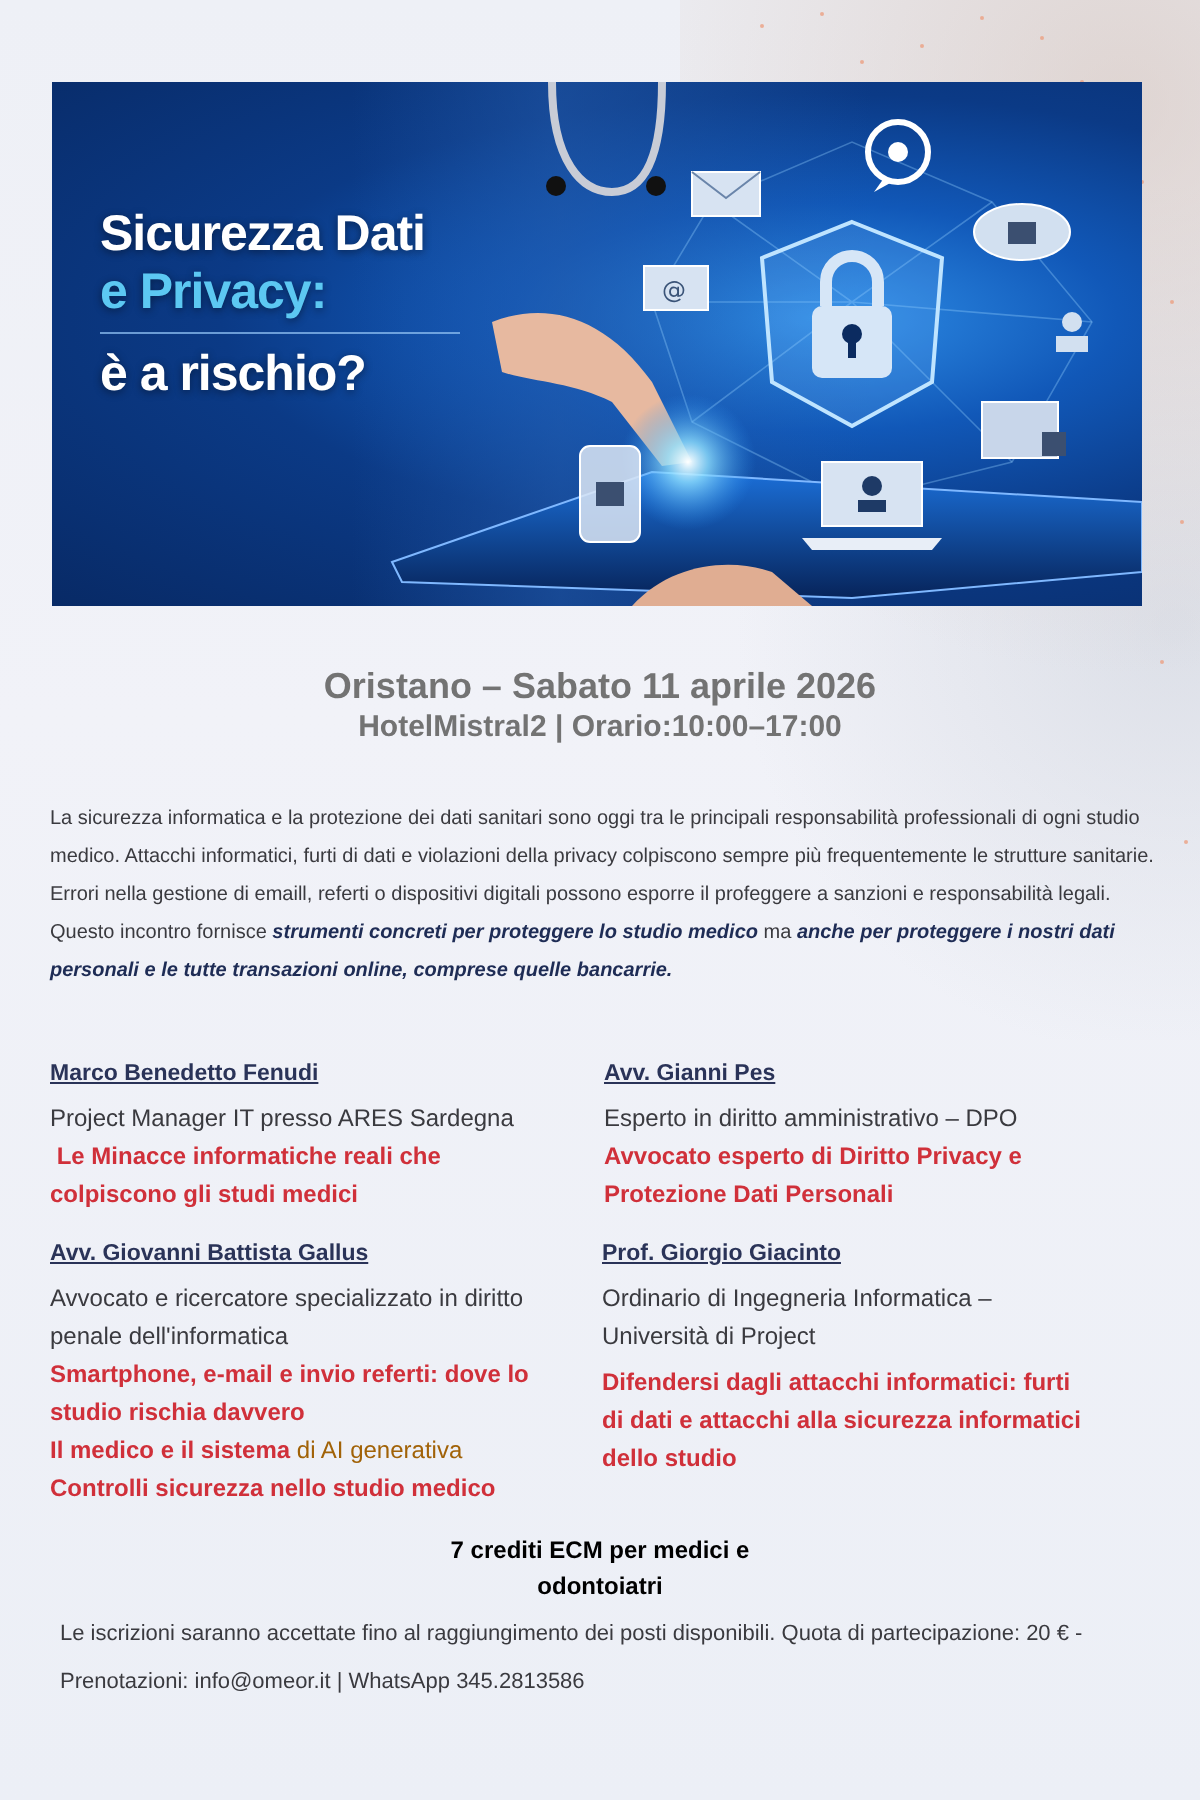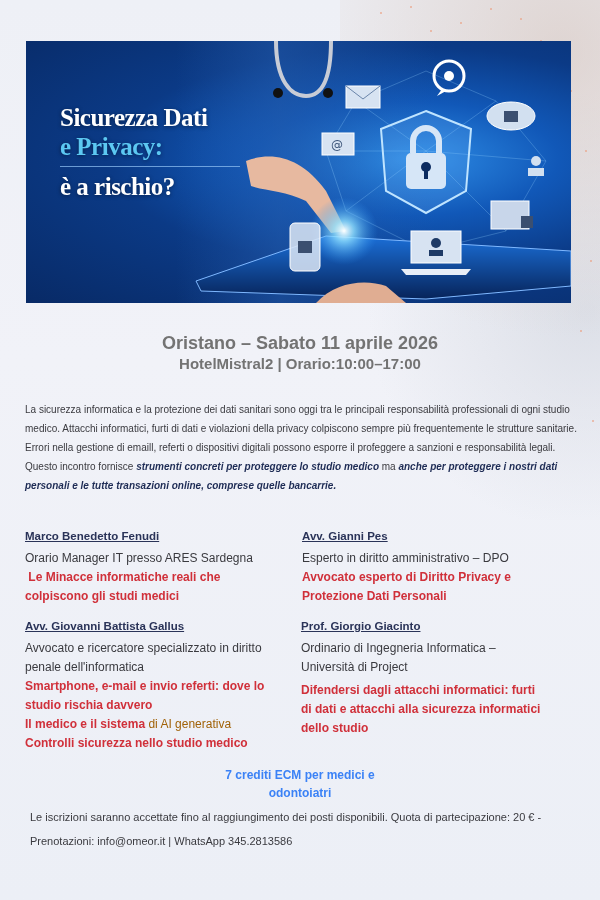--- a/index.html
+++ b/index.html
@@ -25,22 +25,22 @@
     position: absolute; left: 26px; top: 41px; width: 545px; height: 262px;
     background: radial-gradient(ellipse at 70% 45%, #2f8fe8 0%, #1158b8 28%, #0b3a86 55%, #082a66 100%);
     overflow: hidden;
   }
   .hero .scrub {
     position: absolute; left: 150px; top: 0; width: 260px; height: 262px;
     background: linear-gradient(90deg, rgba(20,70,150,0) 0%, rgba(35,90,170,0.55) 40%, rgba(20,70,150,0) 100%);
   }
   .hero .scene { position: absolute; left: 0; top: 0; }
   .hero-title {
-    position: absolute; left: 34px; top: 62px; color: #fff;
-    font-family: Liberation Serif, serif; font-weight: bold;
+    position: absolute; left: 24px; top: 62px; color: #fff;
+    font-family: Liberation Sans, sans-serif; font-weight: bold;
     font-size: 25px; line-height: 29px; letter-spacing: -0.5px;
     text-shadow: 0 1px 4px rgba(0,0,0,0.45);
   }
   .hero-title .accent { color: #5cc8f2; }
   .hero-rule { width: 180px; height: 1px; background: rgba(140,190,240,0.75); margin: 5px 0 6px; }
   .hero-sub { font-weight: normal; font-size: 24px; line-height: 27px; }
   .hero-sub2 { font-size: 25px; line-height: 28px; }
 
   .event-line {
     position: absolute; left: 0; width: 600px; text-align: center;
@@ -59,21 +59,21 @@
   .speaker .name {
     font-weight: bold; color: #2a3358; text-decoration: underline; font-size: 11.5px;
     margin-bottom: 3px; display: inline-block;
   }
   .speaker .role { color: #3a3a3f; }
   .speaker .topic { color: #d0303a; font-weight: bold; }
   .speaker .topic .plain { color: #a16207; font-weight: normal; }
 
   .ecm {
     position: absolute; left: 0; width: 600px; text-align: center; top: 766px;
-    color: #3b82f6; font-weight: bold; font-size: 12px; line-height: 18px;
+    color: #000000; font-weight: bold; font-size: 12px; line-height: 18px;
   }
   .footer {
     position: absolute; left: 30px; width: 540px; top: 805px; text-align: left;
     color: #3a3a3f; font-size: 11px; line-height: 24px;
   }
 </style>
 </head>
 <body>
 
 <div class="sparkle">
@@ -181,21 +181,21 @@
   </div>
 </div>
 
 <div class="event-line event-date">Oristano – Sabato 11 aprile 2026</div>
 <div class="event-line event-venue">HotelMistral2 | Orario:10:00–17:00</div>
 
 <p class="intro"><span>La sicurezza informatica e la protezione dei dati sanitari sono oggi tra le principali responsabilità professionali di ogni studio medico. Attacchi informatici, furti di dati e violazioni della privacy colpiscono sempre più frequentemente le strutture sanitarie. Errori nella gestione di emaill, referti o dispositivi digitali possono esporre il profeggere a sanzioni e responsabilità legali. Questo incontro fornisce </span><b>strumenti concreti per proteggere lo studio medico</b><span> ma </span><b>anche per proteggere i nostri dati personali e le tutte transazioni online, comprese quelle bancarrie.</b></p>
 
 <div class="speaker" style="left:25px; top:527px; width:260px;">
   <div class="name">Marco Benedetto Fenudi</div>
-  <div class="role">Orario Manager IT presso ARES Sardegna</div>
+  <div class="role">Project Manager IT presso ARES Sardegna</div>
   <div class="topic" style="white-space:pre-wrap;"> Le Minacce informatiche reali che colpiscono gli studi medici</div>
 </div>
 
 <div class="speaker" style="left:302px; top:527px; width:270px;">
   <div class="name">Avv. Gianni Pes</div>
   <div class="role">Esperto in diritto amministrativo – DPO</div>
   <div class="topic">Avvocato esperto di Diritto Privacy e Protezione Dati Personali</div>
 </div>
 
 <div class="speaker" style="left:25px; top:617px; width:268px;">

